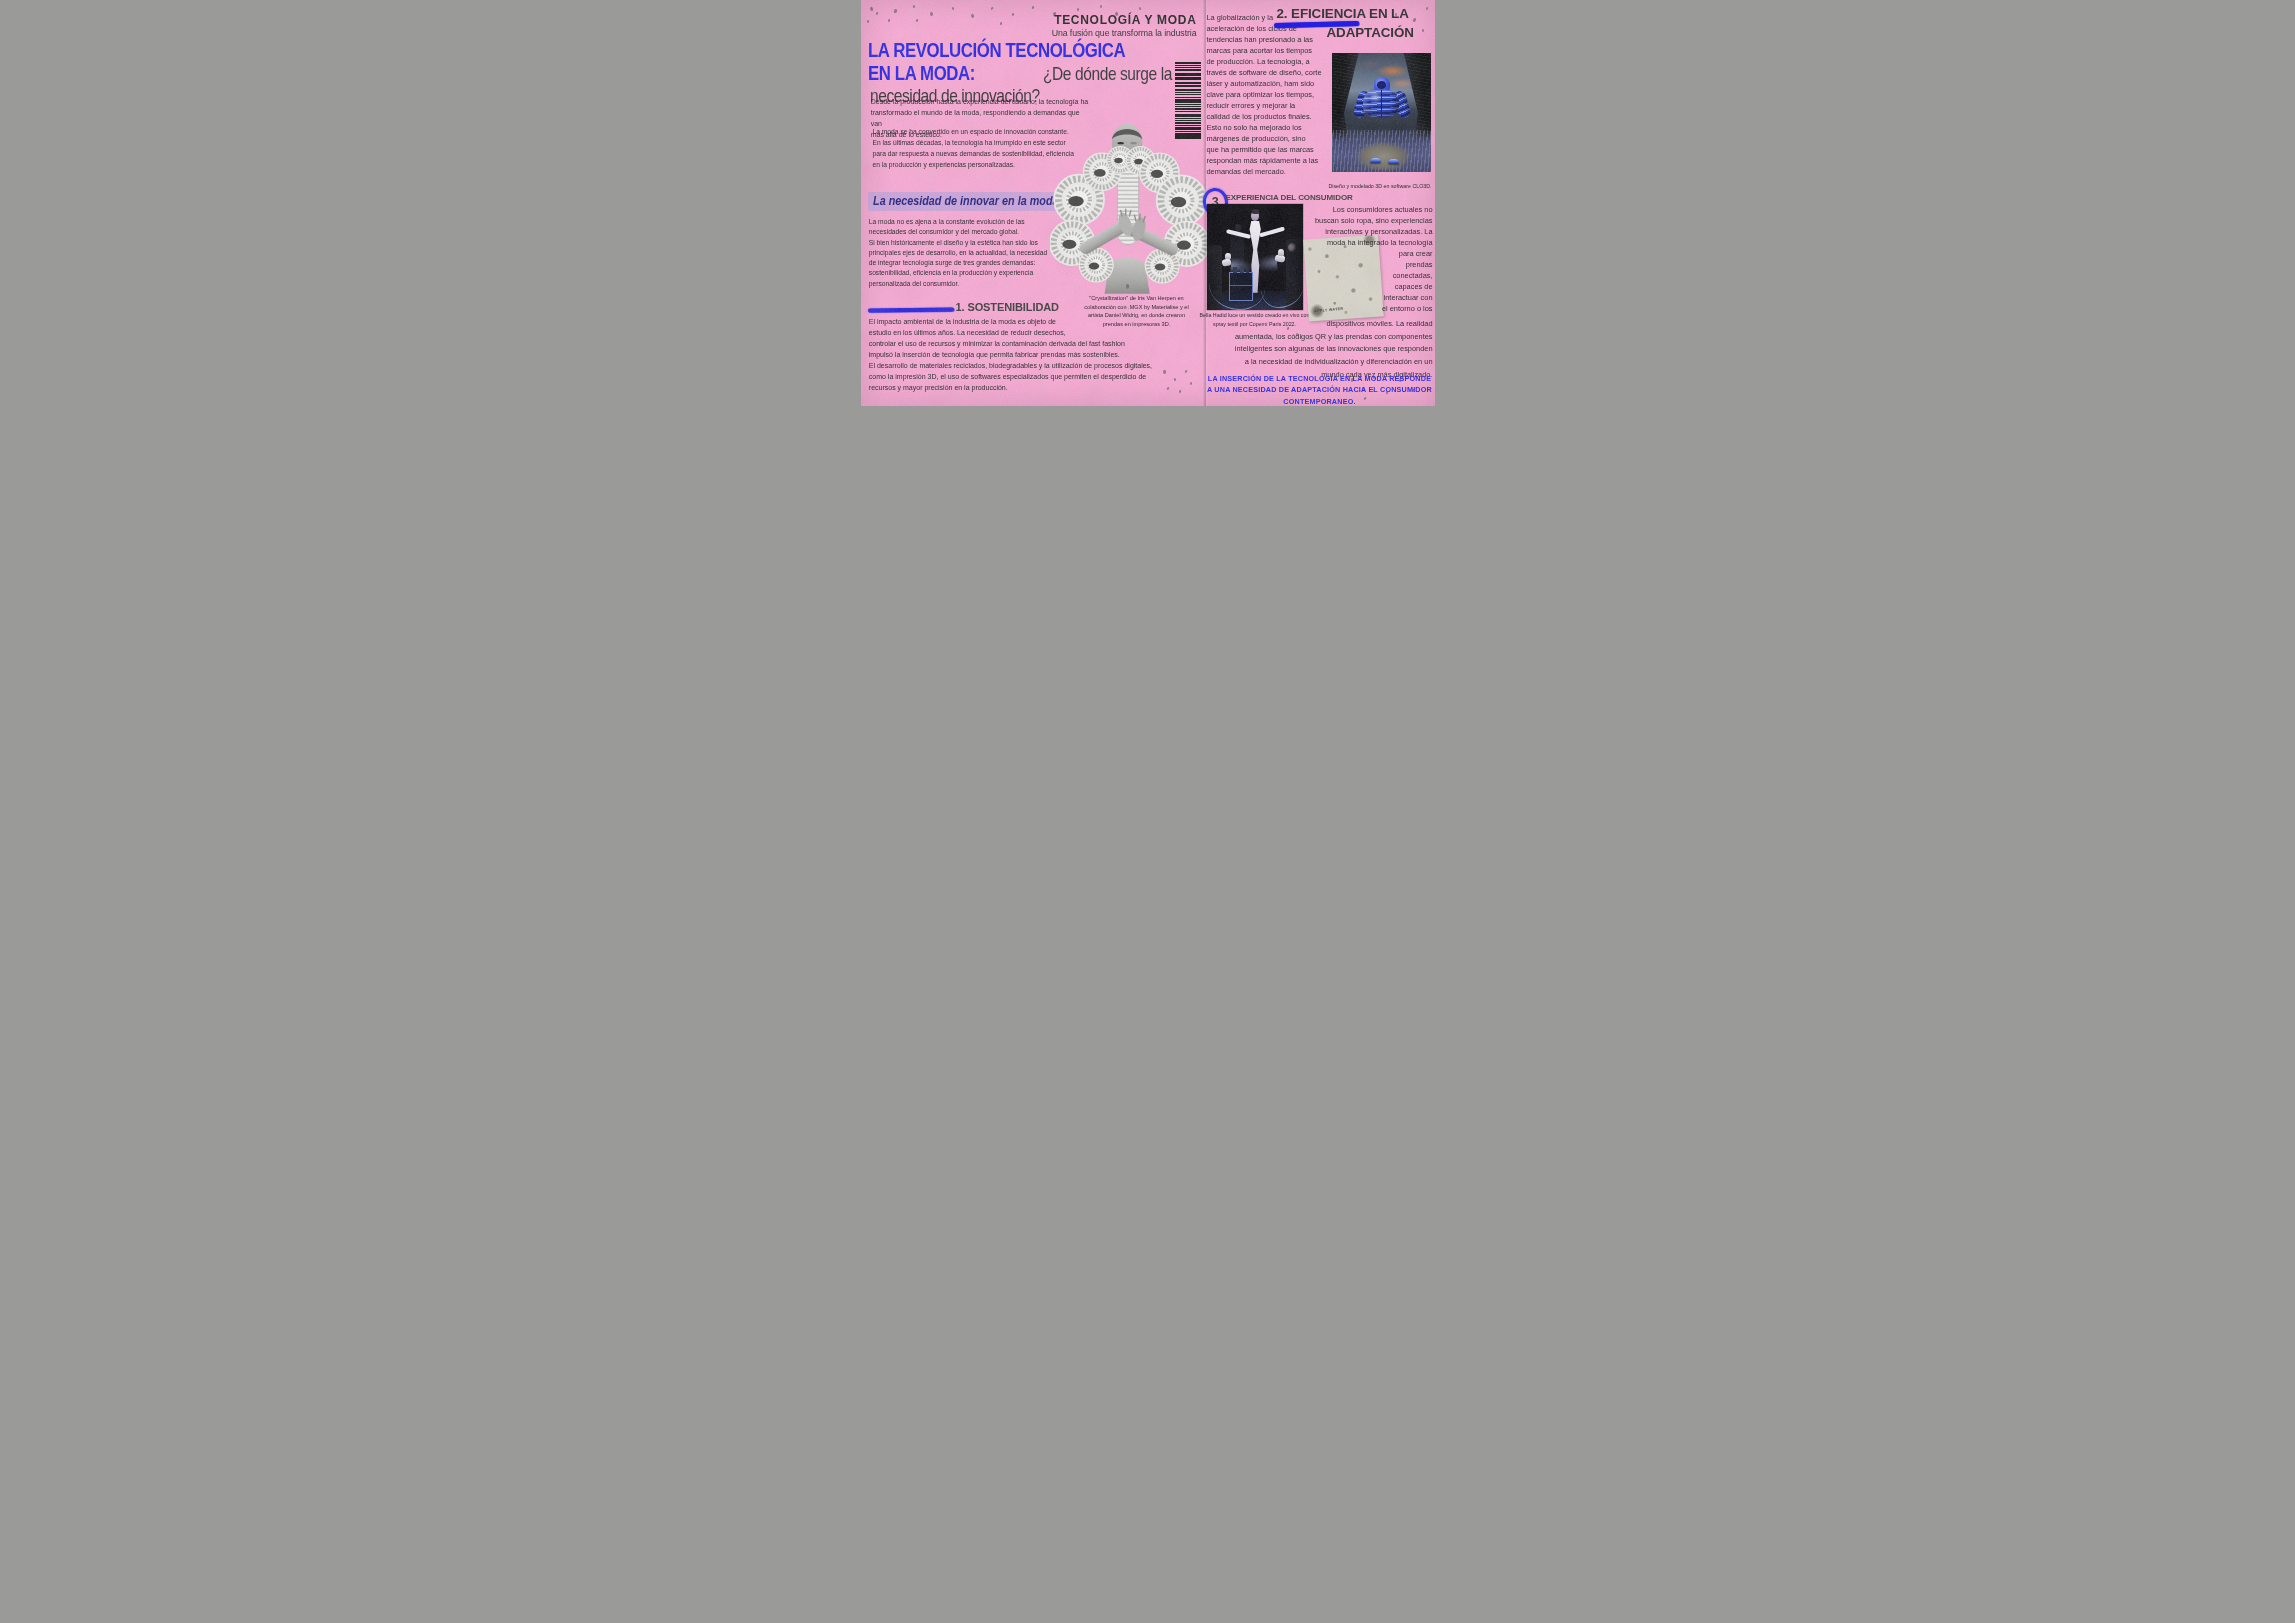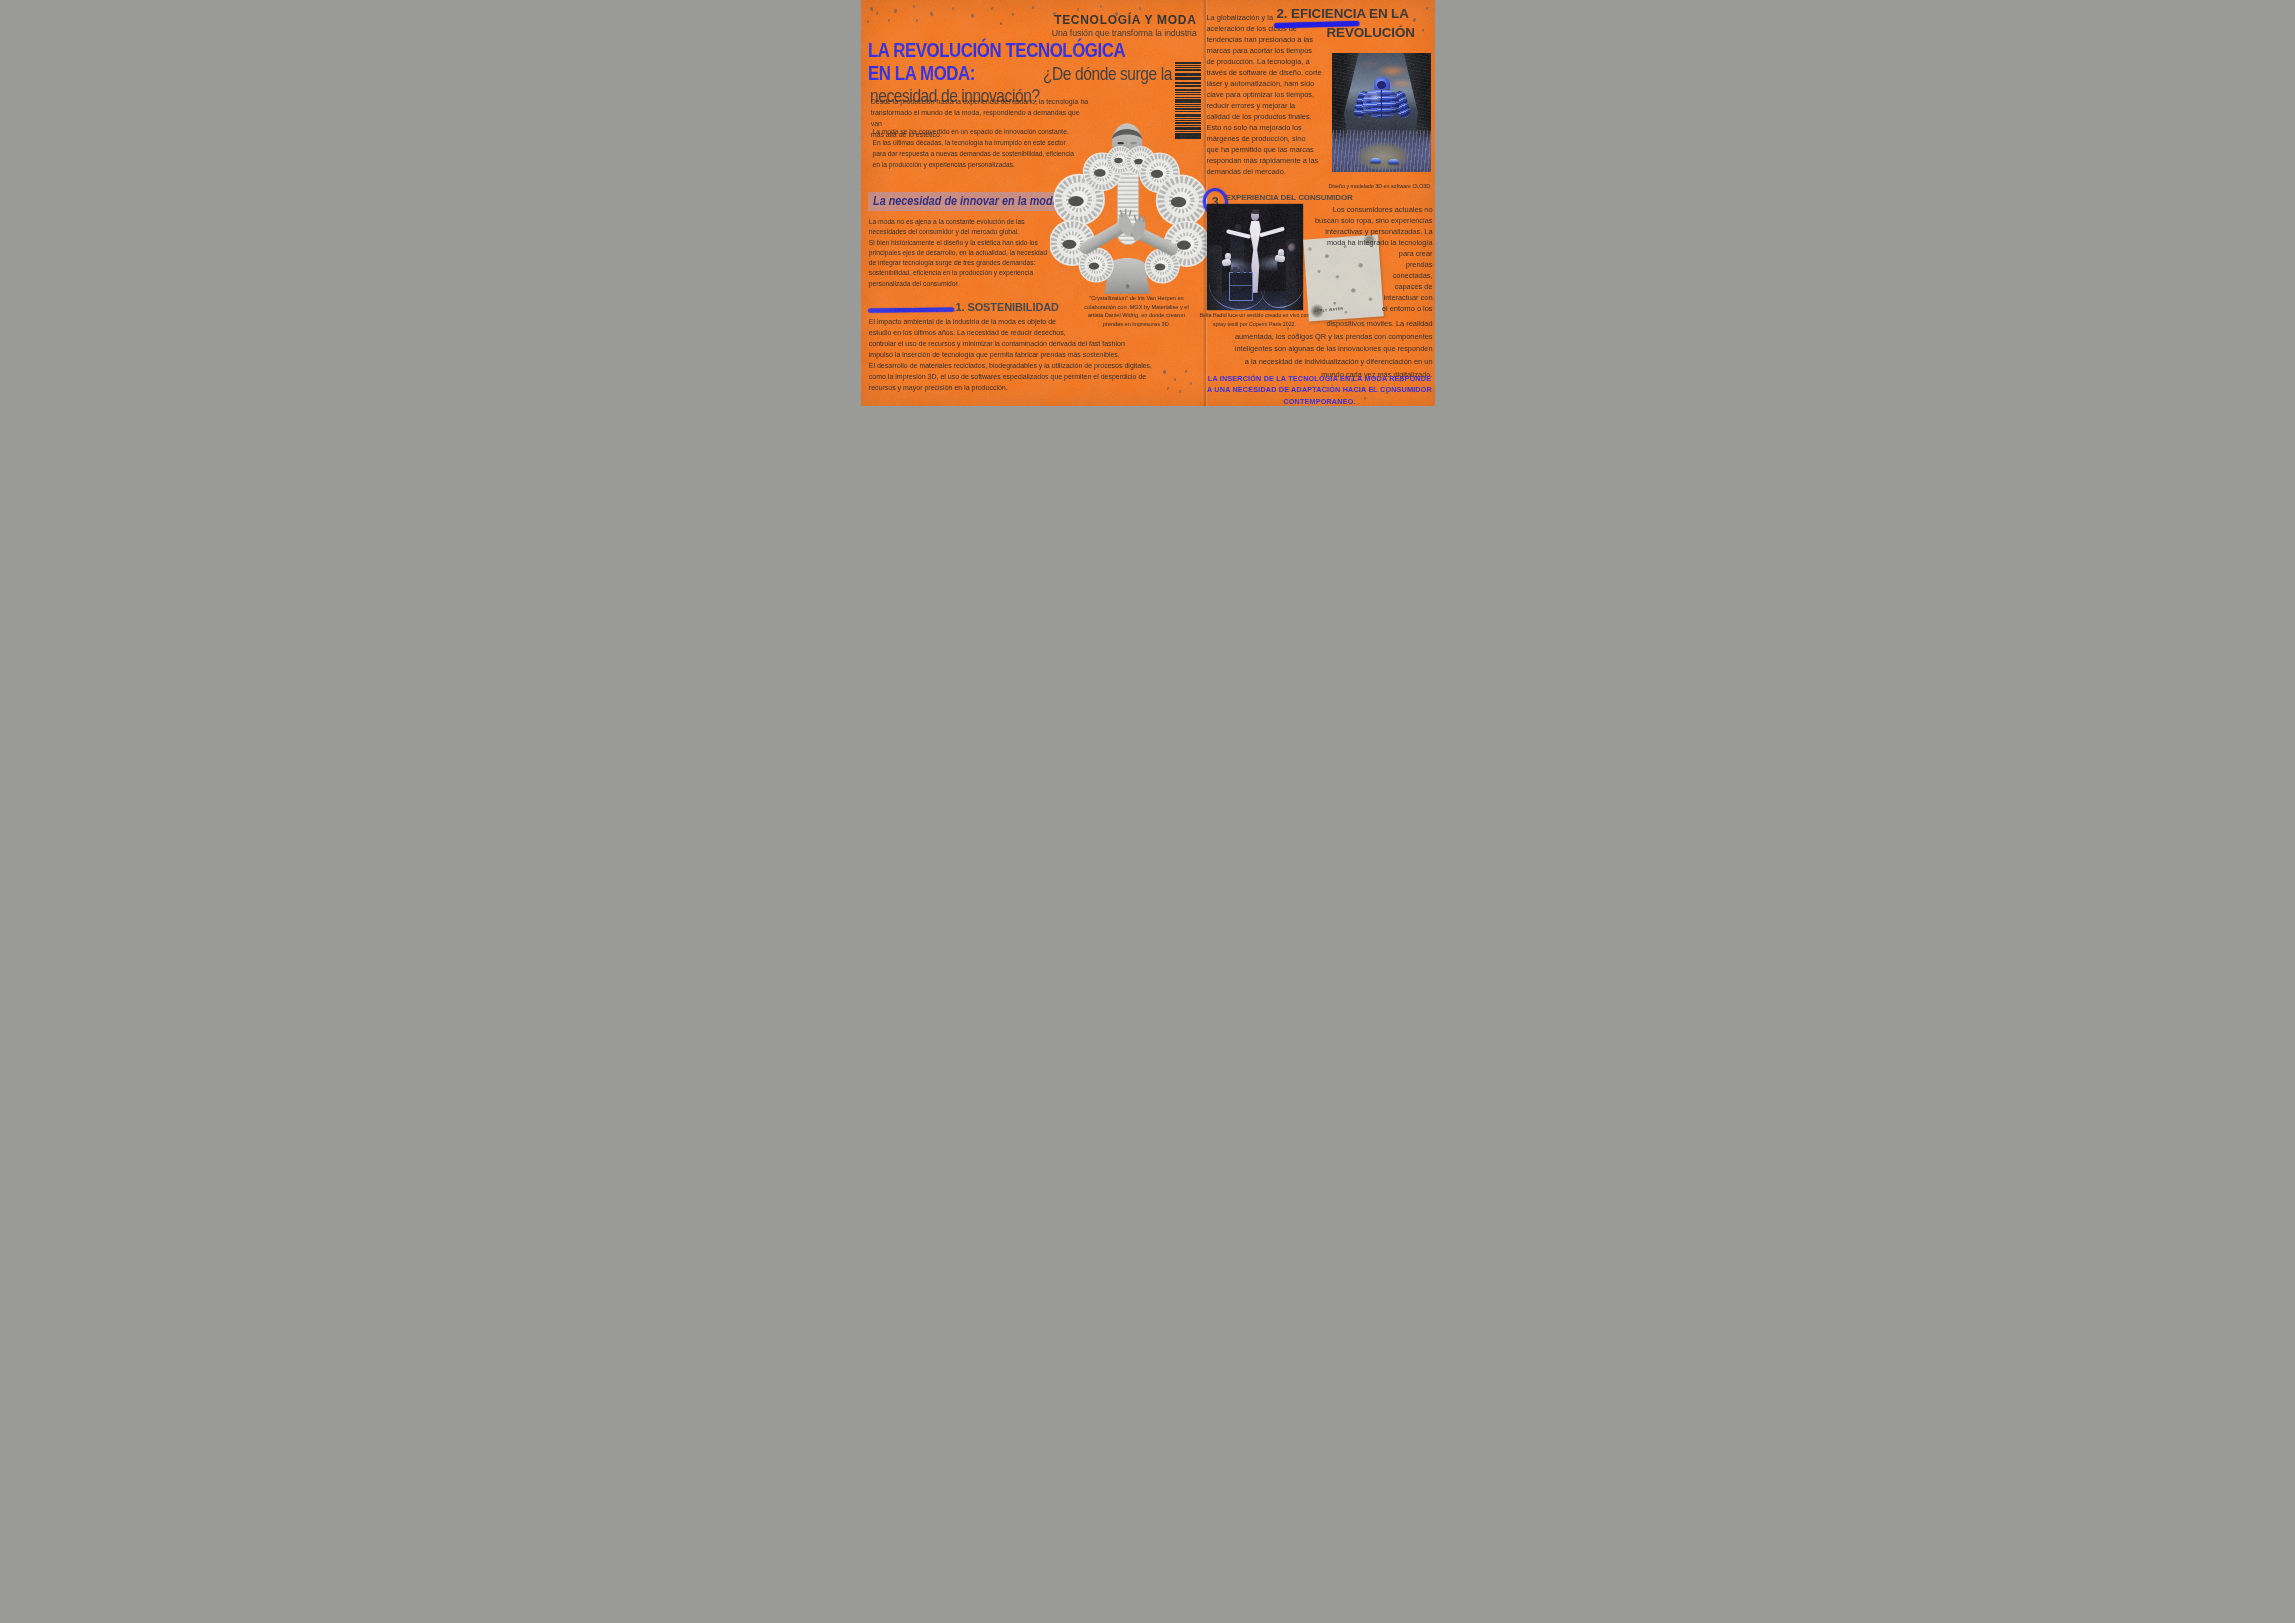--- a/index.html
+++ b/index.html
@@ -1,16 +1,16 @@
 <!DOCTYPE html>
 <html style="font-size:7.4px"><head>
 <meta charset="utf-8">
 <style>
   html,body{margin:0;padding:0;background:#9a9a98;font-family:"Liberation Sans",sans-serif;}
-  #poster{position:relative;width:574px;height:406px;margin:0 auto;background:#f97316;overflow:hidden;
+  #poster{position:relative;width:574px;height:406px;margin:0 auto;background:#f9a8d4;overflow:hidden;
           box-shadow:inset 0 0 32px rgba(0,0,0,.14);}
   .abs{position:absolute;}
   .txt{color:#1c1c1e;white-space:pre-line;}
   
   .brand{font-size:12px;font-weight:800;letter-spacing:0.7px;color:#242426;text-align:right;}
   .sub{font-size:8.8px;font-weight:400;color:#2b2b2d;text-align:right;letter-spacing:-0.1px;}
   
   .t-blue{color:#2521e6;font-weight:700;font-size:21px;line-height:1;letter-spacing:-0.5px;
           display:inline-block;transform:scaleX(.8);transform-origin:left bottom;white-space:nowrap;}
   .t-gray{color:#303032;font-weight:400;font-size:18.5px;line-height:1;letter-spacing:-0.5px;
@@ -337,21 +337,21 @@
 reducir errores y mejorar la
 calidad de los productos finales.
 Esto no solo ha mejorado los
 márgenes de producción, sino
 que ha permitido que las marcas
 respondan más rápidamente a las
 demandas del mercado.</div>
 
   <div class="abs marker" style="left:413px;top:22px;width:85px;height:5.1px;transform:rotate(-1.6deg);z-index:1;"></div>
   <div class="abs h-sec" style="left:416px;top:5.6px;font-size:13.4px;z-index:2;">2. EFICIENCIA EN LA</div>
-  <div class="abs h-sec" style="left:466px;top:25px;font-size:13.4px;z-index:2;">REVOLUCIÓN</div>
+  <div class="abs h-sec" style="left:466px;top:25px;font-size:13.4px;z-index:2;">ADAPTACIÓN</div>
 
   <div class="abs jfig" style="left:471px;top:53px;width:99px;height:119px;">
     <div class="cloud" style="left:44px;top:12px;width:33px;height:12px;background:radial-gradient(closest-side,rgba(216,122,62,.9),rgba(216,122,62,0));"></div>
     <div class="cloud" style="left:56px;top:26px;width:28px;height:9.3px;background:radial-gradient(closest-side,rgba(226,142,84,.7),rgba(226,142,84,0));"></div>
     <div class="cloud" style="left:27px;top:6.5px;width:23px;height:8.3px;background:radial-gradient(closest-side,rgba(130,96,96,.55),rgba(130,96,96,0));"></div>
     <div class="rockL">
         <div class="rockTex"></div>
       </div>
     <div class="rockR">
         <div class="rockTex"></div>

